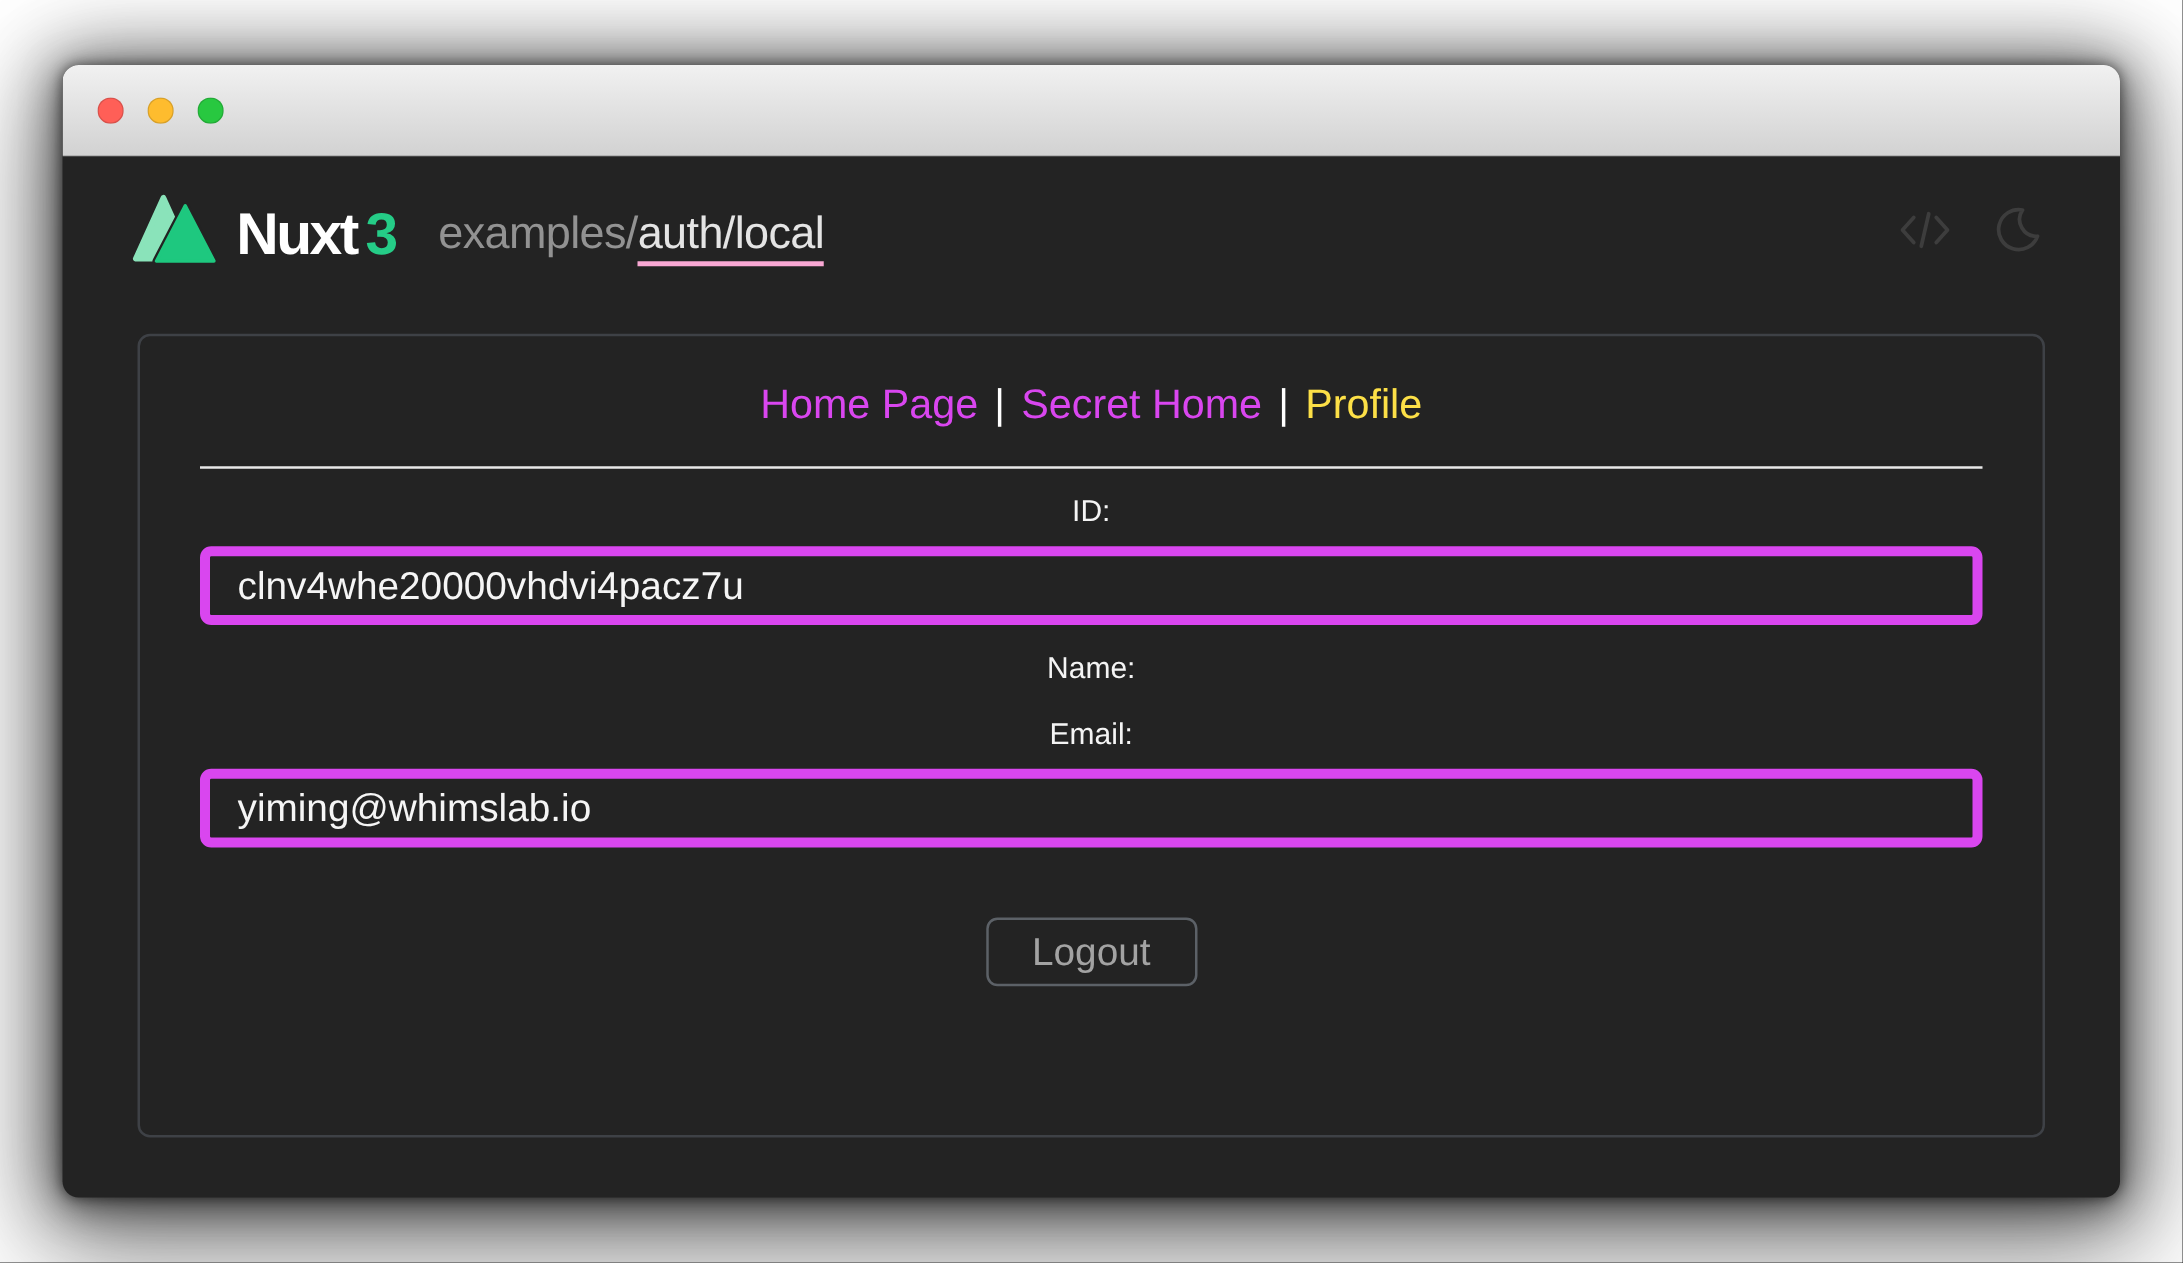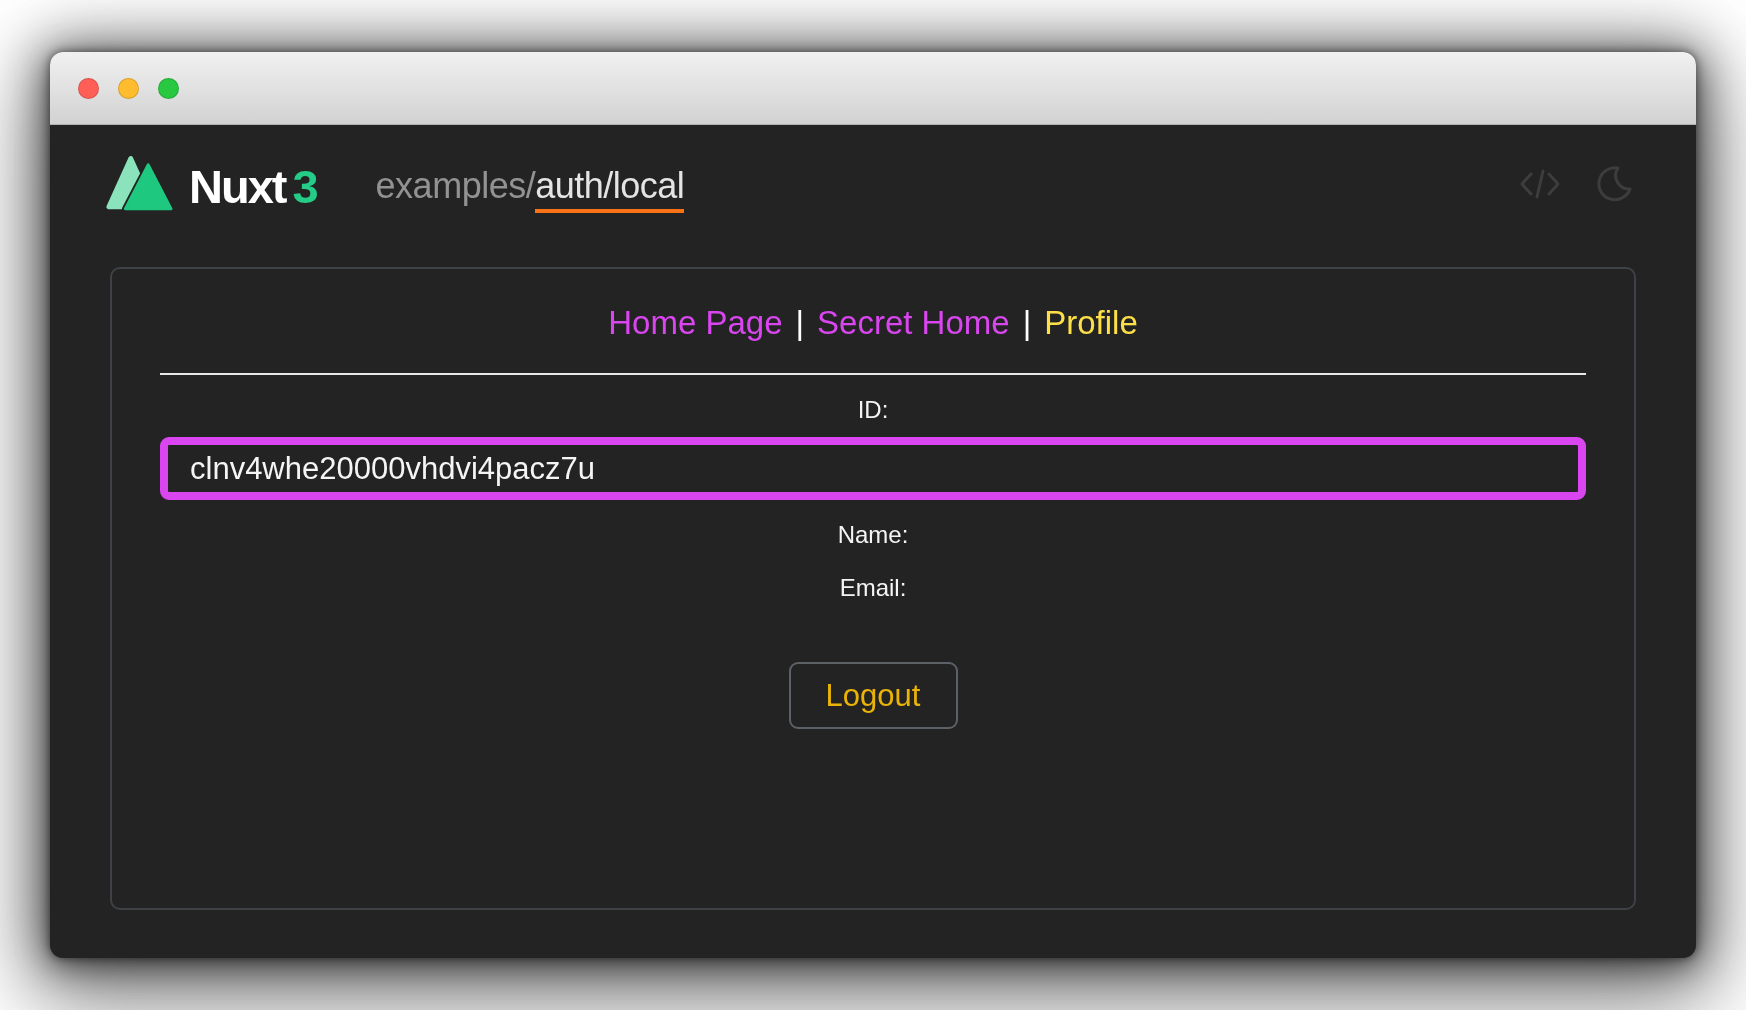--- a/index.html
+++ b/index.html
@@ -23,27 +23,27 @@
     background:linear-gradient(#f1f1f1,#d2d2d2);
     border-bottom:1px solid #b2b2b2;box-sizing:border-box;
   }
   .traffic{width:21px;height:21px;border-radius:50%;margin-right:19px;
     border:1px solid rgba(0,0,0,.15);box-sizing:border-box;}
   .traffic.red{background:#ff5f57;}
   .traffic.yellow{background:#febc2e;}
   .traffic.green{background:#28c840;}
   
   .app-header{
-    display:flex;align-items:center;height:122px;padding:0 64px 0 55px;gap:25px;
+    display:flex;align-items:center;height:122px;padding:0 64px 0 55px;
   }
   .brand{display:flex;align-items:center;text-decoration:none;}
   .brand-text{font-size:47px;font-weight:700;color:#ffffff;margin-left:16px;letter-spacing:-2px;}
   .brand-version{font-size:47px;font-weight:700;color:#25cc87;margin-left:7px;}
   .breadcrumb{margin-left:32px;font-size:36px;color:#929292;letter-spacing:-0.5px;}
-  .breadcrumb .bc-path{color:#e4e4e4;border-bottom:4px solid #f97316;padding-bottom:3px;}
+  .breadcrumb .bc-path{color:#e4e4e4;border-bottom:4px solid #f9a8d4;padding-bottom:3px;}
   .header-icons{margin-left:auto;display:flex;align-items:center;gap:34px;}
   .hicon{display:block;}
   
   .card{
     margin:20px 60px 0;height:643px;box-sizing:border-box;
     border:2px solid #3e4146;border-radius:10px;
     padding:34px 48px 0;background:#232323;
   }
   .nav{ text-align:center;font-size:33px;color:#ffffff;line-height:40px;}
   .nav .sep{margin:0 13px;color:#ffffff;}
@@ -52,22 +52,22 @@
   .divider{border:none;border-top:2px solid #e8e8e8;margin:30px 0 0;}
   .field-label{text-align:center;font-size:24px;color:#f4f4f4;line-height:36px;margin:17px 0 9px;}
   .field-input{
     display:block;width:100%;height:63px;box-sizing:border-box;
     background:transparent;border:8px solid #d946ef;border-radius:9px;
     color:#f5f5f5;font-size:31px;padding:0 22px;outline:none;
     font-family:"Liberation Sans", sans-serif;
   }
   .button-row{text-align:center;margin-top:56px;}
   .logout-btn{
-    width:169px;height:67px;background:transparent;cursor:pointer;
-    border:2px solid #5c6167;border-radius:9px;color:#eab308;font-size:31px;
+    width:169px;height:55px;background:transparent;cursor:pointer;
+    border:2px solid #5c6167;border-radius:9px;color:#a3a3a3;font-size:31px;
     font-family:"Liberation Sans", sans-serif;
   }
 </style>
 </head>
 <body>
 
 <div class="window">
 
   <div class="titlebar">
     <span class="traffic red"></span>
@@ -113,19 +113,20 @@
     </div>
 
     <hr class="divider">
 
     <div class="field-label">ID:</div>
     <input class="field-input" type="text" value="clnv4whe20000vhdvi4pacz7u" style="">
 
     <div class="field-label">Name:</div>
 
     <div class="field-label">Email:</div>
+    <input class="field-input" type="text" value="yiming@whimslab.io" style="">
 
     <div class="button-row">
       <button class="logout-btn">Logout</button>
     </div>
 
   </div>
 </div>
 
 </body></html>

